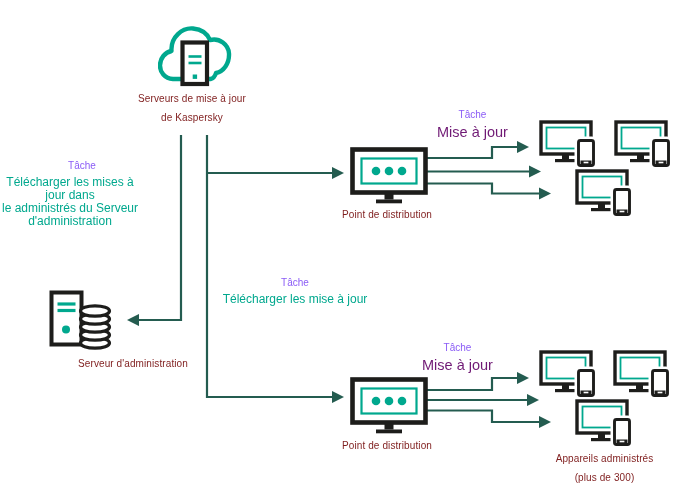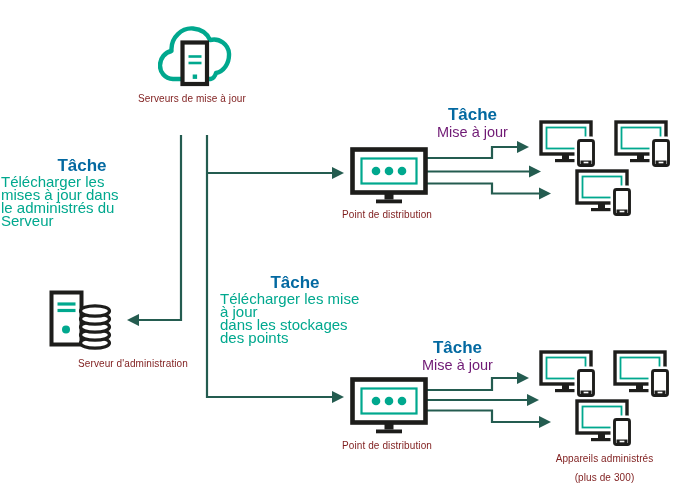--- a/index.html
+++ b/index.html
@@ -2,22 +2,22 @@
 <html><head>
 <meta charset="utf-8">
 <style>
   html,body{margin:0;padding:0;background:#ffffff;}
   .stage{
     position:relative;width:686px;height:500px;background:#ffffff;
     font-family:"Liberation Sans",sans-serif;overflow:hidden;color:#1D1D1B;
   }
   .abs{position:absolute;}
   .lbl{color:#7f1d1d;text-align:center;font-size:10px;line-height:19px;font-weight:500;letter-spacing:.1px;}
-  .task-title{color:#0369a1;text-align:center;font-size:17px;line-height:16px;font-weight:700;}
-  .task-desc{color:#00A88E;text-align:left;font-size:15px;line-height:12.9px;font-weight:400;}
+  .task-title{color:#8b5cf6;text-align:center;font-size:10px;line-height:16px;font-weight:400;}
+  .task-desc{color:#00A88E;text-align:center;font-size:12px;line-height:12.9px;font-weight:400;}
   .task-sub{color:#701a75;text-align:center;font-size:14.5px;line-height:17px;font-weight:500;}
   svg{display:block;}
 </style>
 </head>
 <body>
 
 <div class="stage">
 
   <svg class="abs" style="left:0;top:0;" width="686" height="500" viewBox="0 0 686 500">
     <defs>
@@ -150,34 +150,35 @@
     <rect x="23" y="34" width="7" height="5" fill="#1D1D1B"></rect>
     <rect x="16" y="39" width="21" height="3.2" fill="#1D1D1B"></rect>
     <rect x="38.5" y="19.5" width="17" height="27" rx="2.5" fill="#ffffff" stroke="#ffffff" stroke-width="6"></rect>
     <rect x="39.5" y="20.5" width="15" height="25" rx="2" fill="#ffffff" stroke="#1D1D1B" stroke-width="2.9"></rect>
     <rect x="41.5" y="40.5" width="11" height="4" fill="#1D1D1B"></rect>
     <rect x="44.6" y="41.7" width="4.8" height="1.6" fill="#ffffff"></rect>
   </svg>
 
   <div class="abs lbl" style="left:92px;top:89px;width:200px;">
     <div>Serveurs de mise à jour</div>
+    <div>de Kaspersky</div>
   </div>
 
   <div class="abs task-title" style="left:12px;top:158px;width:140px;">Tâche</div>
   <div class="abs task-desc" style="left:1px;top:176px;width:138px;">
     <div>Télécharger les mises à jour dans</div>
     <div>le administrés du Serveur</div>
+    <div>d'administration</div>
   </div>
 
   <div class="abs lbl" style="left:0px;top:354px;width:178px;margin-left:44px;">Serveur d'administration</div>
 
   <div class="abs task-title" style="left:225px;top:275px;width:140px;">Tâche</div>
   <div class="abs task-desc" style="left:220px;top:293px;width:150px;">
     <div>Télécharger les mise à jour</div>
-    <div>dans les stockages des points</div>
   </div>
 
   <div class="abs lbl" style="left:298px;top:205px;width:178px;">Point de distribution</div>
 
   <div class="abs task-title" style="left:404px;top:107px;width:137px;">Tâche</div>
   <div class="abs task-sub" style="left:404px;top:124px;width:137px;">Mise à jour</div>
 
   <div class="abs lbl" style="left:298px;top:436px;width:178px;">Point de distribution</div>
 
   <div class="abs task-title" style="left:389px;top:340px;width:137px;">Tâche</div>

